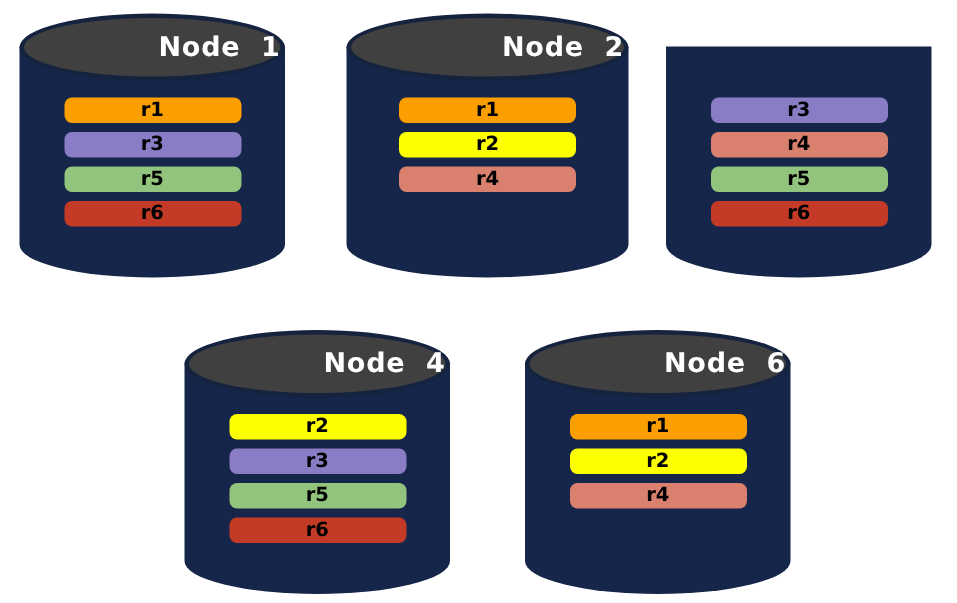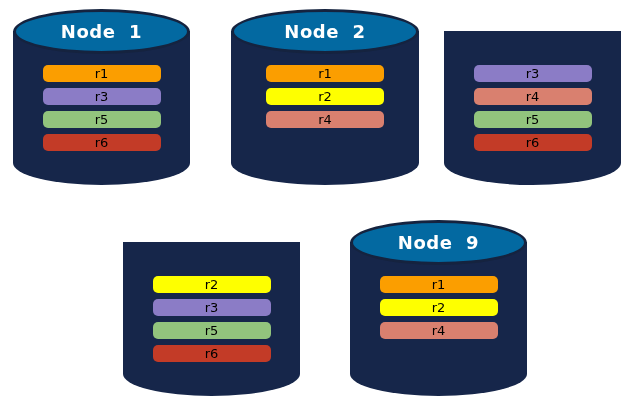--- a/index.html
+++ b/index.html
@@ -31,26 +31,26 @@
     left: 0; right: 0;
     top: 22px; bottom: 0;
     background: #16264a;
     border-radius: 0 0 50% 50% / 0 0 22px 22px;
   }
   .cyl-top {
     position: absolute;
     left: 0; right: 0; top: 0;
     height: 45px;
     box-sizing: border-box;
-    background: #0369a1;
+    background: #404040;
     border: 3px solid #15233f;
     border-radius: 50%;
     display: flex;
     align-items: center;
-    justify-content: center;
+    justify-content: flex-end;
   }
   .node-label {
     color: #ffffff;
     font-size: 18px;
     font-weight: bold;
     word-spacing: 7px;
     letter-spacing: 0.5px;
     white-space: nowrap;
   }
   .bars {
@@ -60,21 +60,21 @@
     width: 118px;
     transform: translateX(-50%);
   }
   .bar {
     height: 17px;
     margin-bottom: 6px;
     border-radius: 5px;
     line-height: 17px;
     text-align: center;
     font-size: 13px;
-    font-weight: normal;
+    font-weight: bold;
     color: #000000;
   }
 </style>
 </head>
 <body>
 
 <div class="stage">
 
   <div class="node pos-1">
     <div class="cyl-body"></div>
@@ -106,32 +106,35 @@
     <div class="bars">
       <div class="bar" style="background-color: rgb(139, 124, 198);">r3</div>
       <div class="bar" style="background-color: rgb(217, 128, 111);">r4</div>
       <div class="bar" style="background-color: rgb(146, 196, 125);">r5</div>
       <div class="bar" style="background-color: rgb(195, 59, 39);">r6</div>
     </div>
   </div>
 
   <div class="node pos-4">
     <div class="cyl-body"></div>
+    <div class="cyl-top">
+      <span class="node-label">Node 4</span>
+    </div>
     <div class="bars">
       <div class="bar" style="background-color: rgb(254, 255, 0);">r2</div>
       <div class="bar" style="background-color: rgb(139, 124, 198);">r3</div>
       <div class="bar" style="background-color: rgb(146, 196, 125);">r5</div>
       <div class="bar" style="background-color: rgb(195, 59, 39);">r6</div>
     </div>
   </div>
 
   <div class="node pos-5">
     <div class="cyl-body"></div>
     <div class="cyl-top">
-      <span class="node-label">Node 9</span>
+      <span class="node-label">Node 6</span>
     </div>
     <div class="bars">
       <div class="bar" style="background-color: rgb(251, 158, 0);">r1</div>
       <div class="bar" style="background-color: rgb(254, 255, 0);">r2</div>
       <div class="bar" style="background-color: rgb(217, 128, 111);">r4</div>
     </div>
   </div>
 
 </div>
 

